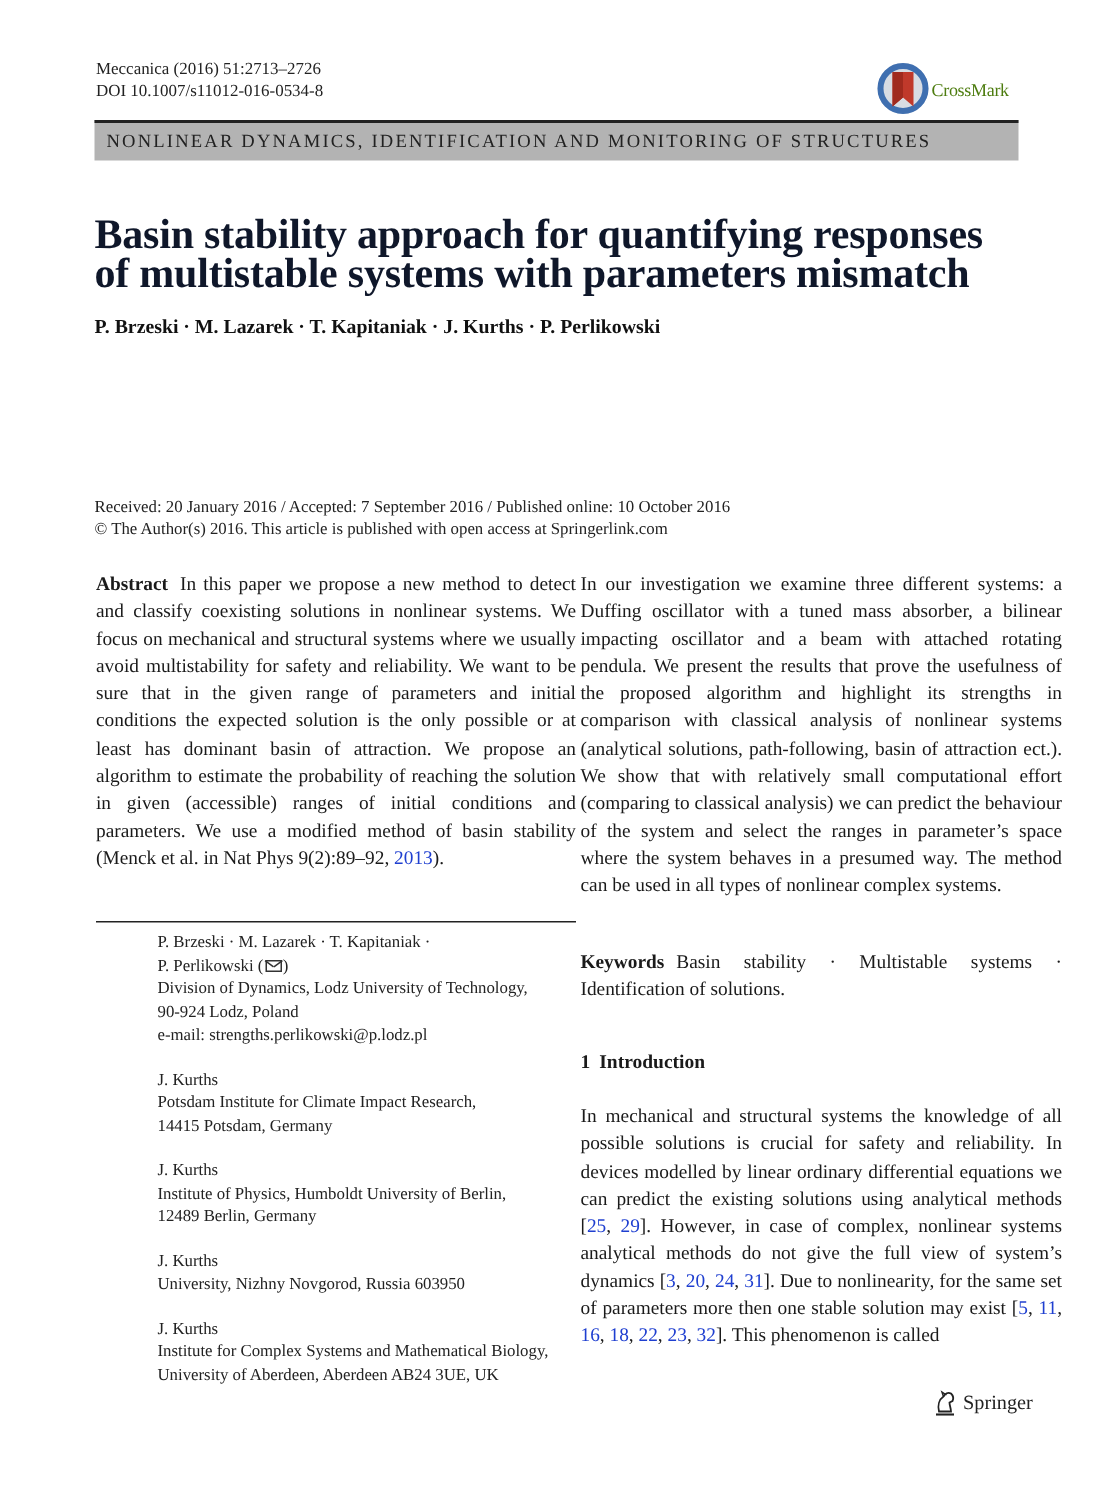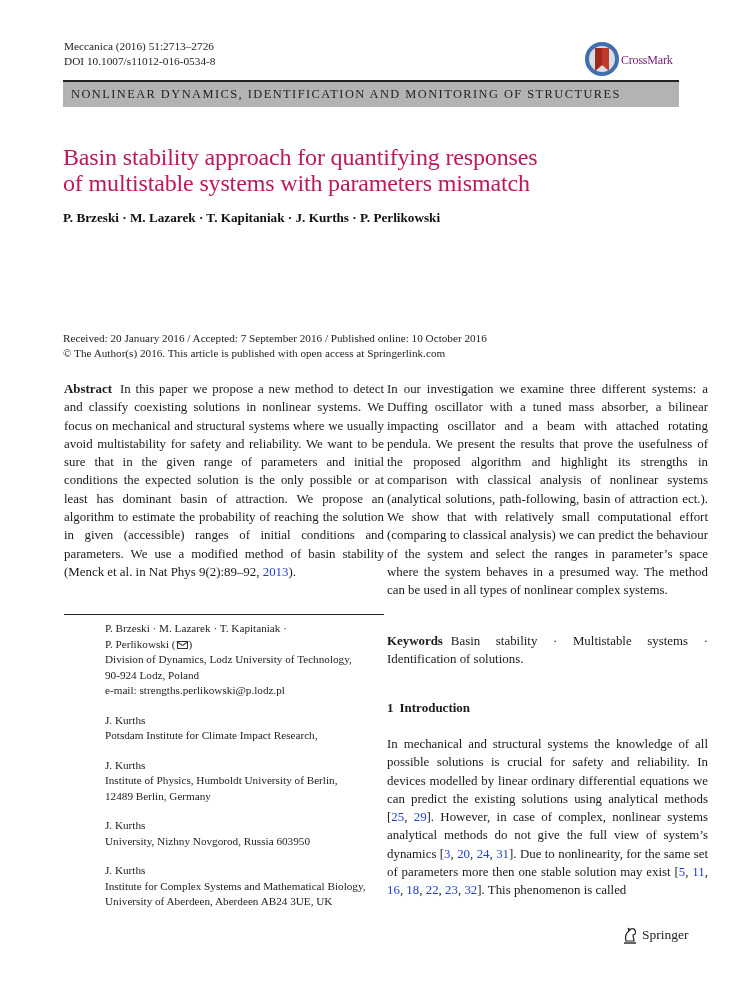--- a/index.html
+++ b/index.html
@@ -8,35 +8,35 @@
       position: relative;
       font-family: "Liberation Serif", "DejaVu Serif", serif;
       color: #1a1a1a;
     }
     .abs { position: absolute; }
 
     
     .journal-ref { left: 64px; top: 39px; font-size: 11.3px; line-height: 15px; color: #222; }
     .crossmark { left: 583px; top: 40px; width: 100px; height: 40px; }
     .crossmark-logo { position: absolute; left: 0; top: 0; width: 38px; height: 38px; }
-    .crossmark-label { position: absolute; left: 38px; top: 13px; font-size: 12px; color: #701a75; letter-spacing: -0.2px; }
+    .crossmark-label { position: absolute; left: 38px; top: 13px; font-size: 12px; color: #4d7c0f; letter-spacing: -0.2px; }
 
     .banner {
       left: 63px; top: 80px; width: 616px; height: 27px;
       background: #b3b3b3;
       border-top: 2px solid #222;
       display: flex; align-items: center;
       padding-left: 8px;
     }
     .banner-text { font-size: 12.4px; letter-spacing: 1.45px; color: #222; }
 
     
     .title {
       left: 63px; top: 144px; width: 620px;
-      font-size: 24px; line-height: 26px; font-weight: normal; color: #be185d;
+      font-size: 28px; line-height: 26px; font-weight: bold; color: #0f172a;
       letter-spacing: -0.15px;
     }
     .authors {
       left: 63px; top: 210px; font-size: 13.2px; font-weight: bold; color: #111; font-family: Liberation Serif, serif;
     }
 
     .dates {
       left: 63px; top: 331px; font-size: 11.2px; line-height: 14.5px; color: #222;
     }
 
@@ -110,20 +110,21 @@
   <div class="affil-block">
     <span class="affil-line">P. Brzeski · M. Lazarek · T. Kapitaniak ·</span>
     <span class="affil-line"><span>P. Perlikowski (</span><span class="email-icon"></span><span>)</span></span>
     <span class="affil-line">Division of Dynamics, Lodz University of Technology,</span>
     <span class="affil-line">90-924 Lodz, Poland</span>
     <span class="affil-line">e-mail: strengths.perlikowski@p.lodz.pl</span>
   </div>
   <div class="affil-block">
     <span class="affil-line">J. Kurths</span>
     <span class="affil-line">Potsdam Institute for Climate Impact Research,</span>
+    <span class="affil-line">14415 Potsdam, Germany</span>
   </div>
   <div class="affil-block">
     <span class="affil-line">J. Kurths</span>
     <span class="affil-line">Institute of Physics, Humboldt University of Berlin,</span>
     <span class="affil-line">12489 Berlin, Germany</span>
   </div>
   <div class="affil-block">
     <span class="affil-line">J. Kurths</span>
     <span class="affil-line">University, Nizhny Novgorod, Russia 603950</span>
   </div>

